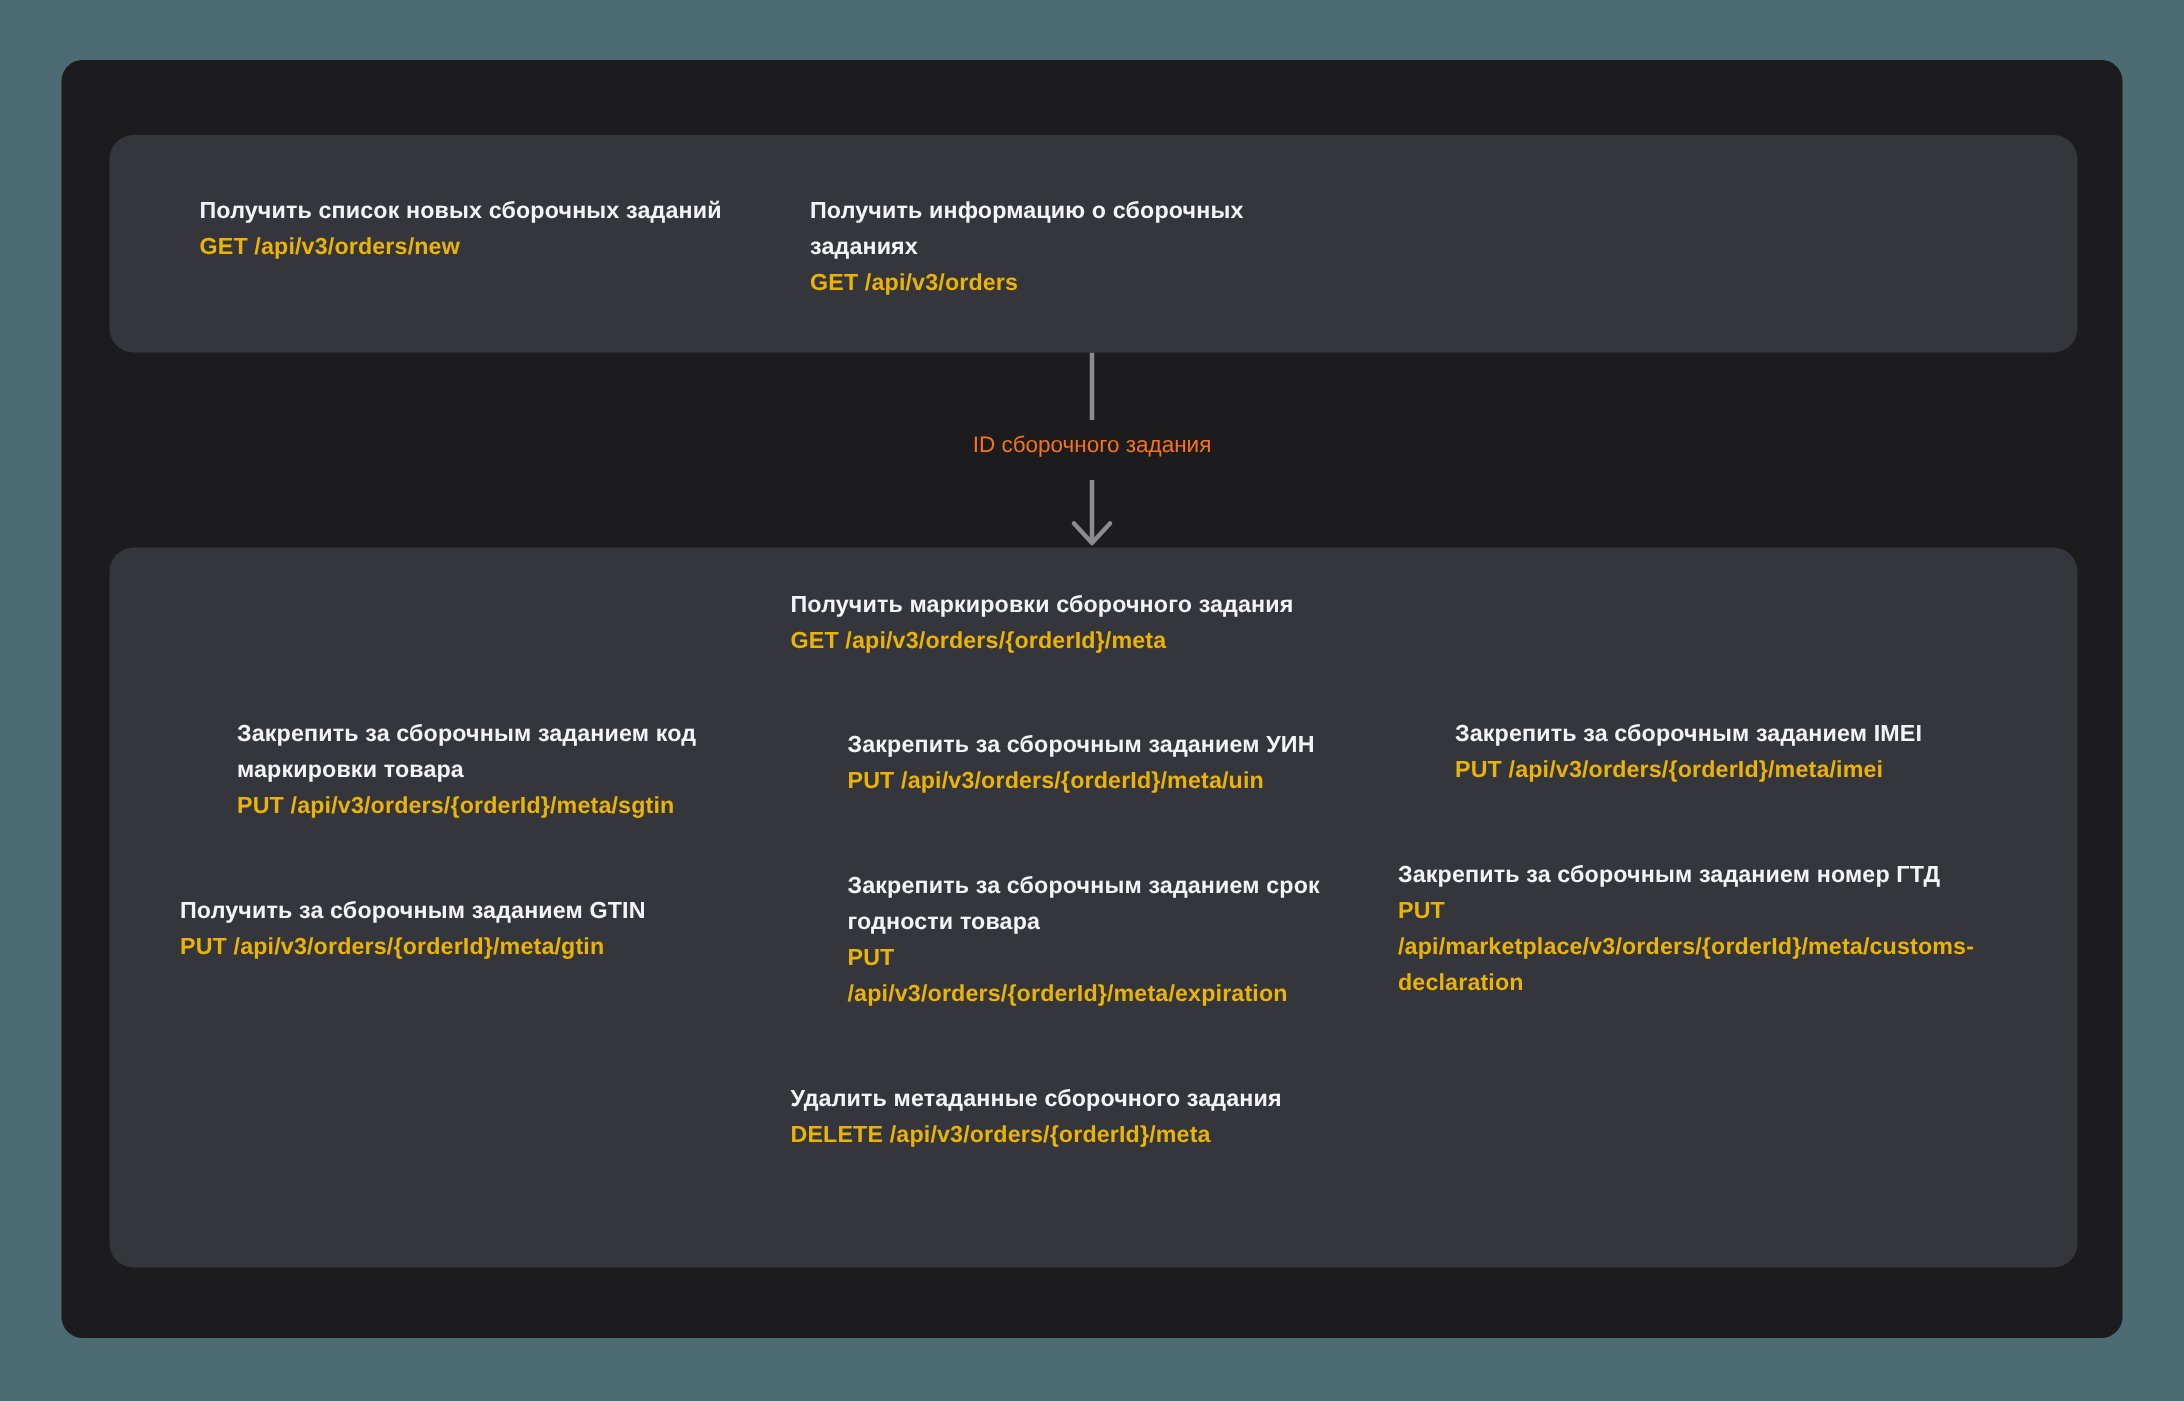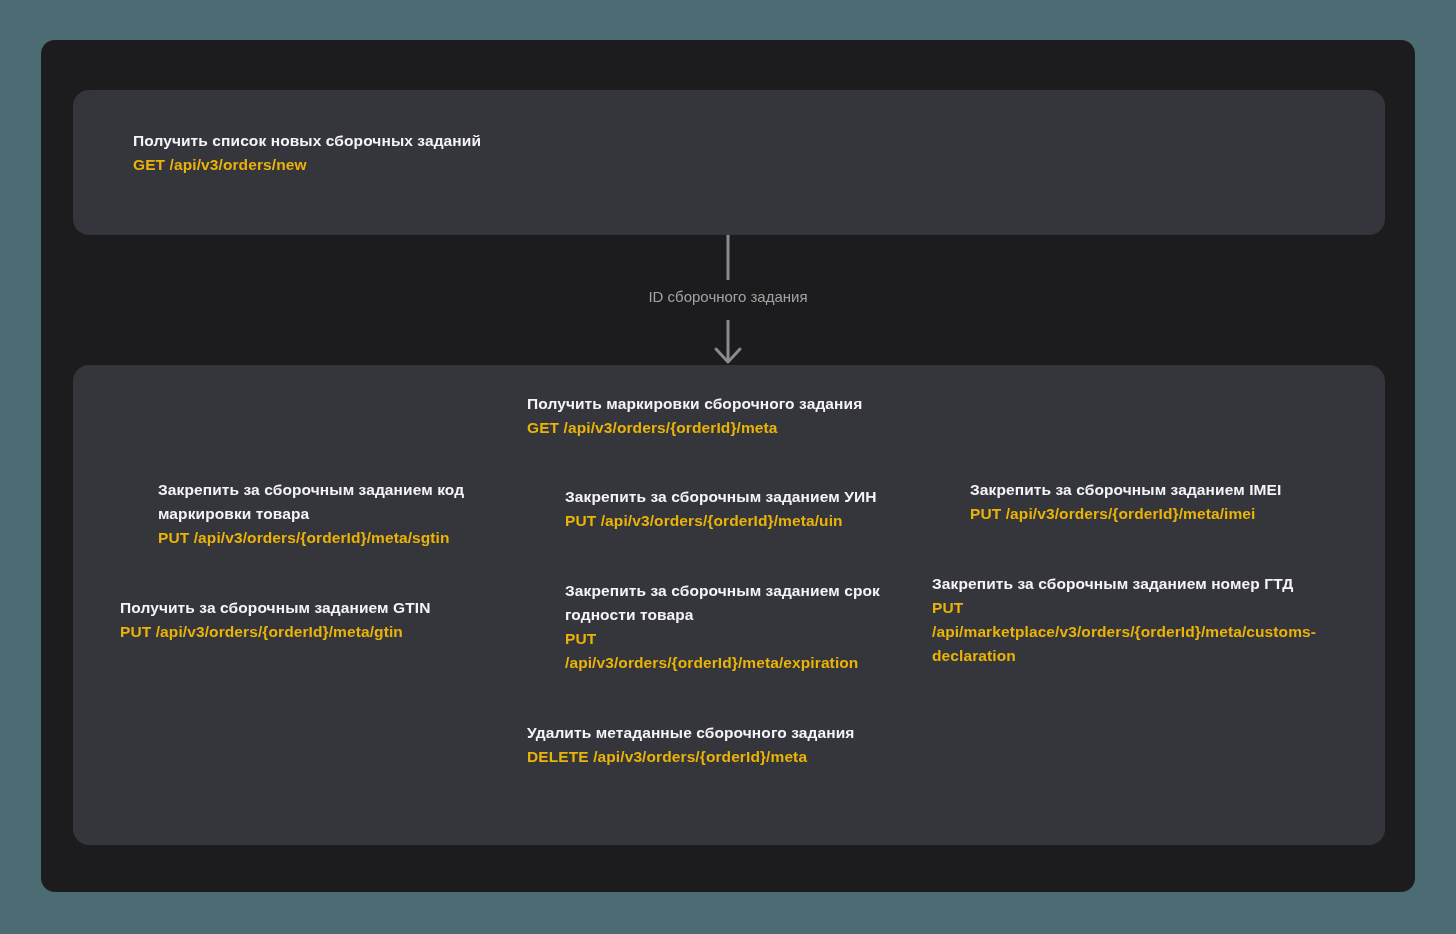--- a/index.html
+++ b/index.html
@@ -106,21 +106,21 @@
     width: 100%;
     height: 130px;
     pointer-events: none;
   }
   #connector-label {
     position: absolute;
     left: 0;
     top: 52px;
     width: 100%;
     text-align: center;
-    color: #a3a3a3;
+    color: #f97316;
     font-size: 15px;
     line-height: 20px;
   }
   #connector-arrow {
     position: absolute;
     left: 50%;
     top: 0;
     transform: translateX(-50%);
   }
 </style>
@@ -132,20 +132,26 @@
   <div class="panel" id="panel-sources">
     <div class="cols">
 
       <div class="col">
         <div class="endpoint">
           <div class="ep-title">Получить список новых сборочных заданий</div>
           <div class="ep-path">GET /api/v3/orders/new</div>
         </div>
       </div>
 
+      <div class="col">
+        <div class="endpoint">
+          <div class="ep-title">Получить информацию о сборочных заданиях</div>
+          <div class="ep-path">GET /api/v3/orders</div>
+        </div>
+      </div>
 
 
     </div>
   </div>
 
   <div id="connector">
     <svg id="connector-arrow" width="40" height="130" viewBox="0 0 40 130">
       <line x1="20" y1="0" x2="20" y2="45" stroke="#8a8a8f" stroke-width="3" stroke-linecap="butt"></line>
       <line x1="20" y1="85" x2="20" y2="126" stroke="#8a8a8f" stroke-width="3" stroke-linecap="butt"></line>
       <polyline points="8,114 20,127 32,114" fill="none" stroke="#8a8a8f" stroke-width="3" stroke-linecap="round" stroke-linejoin="round"></polyline>

